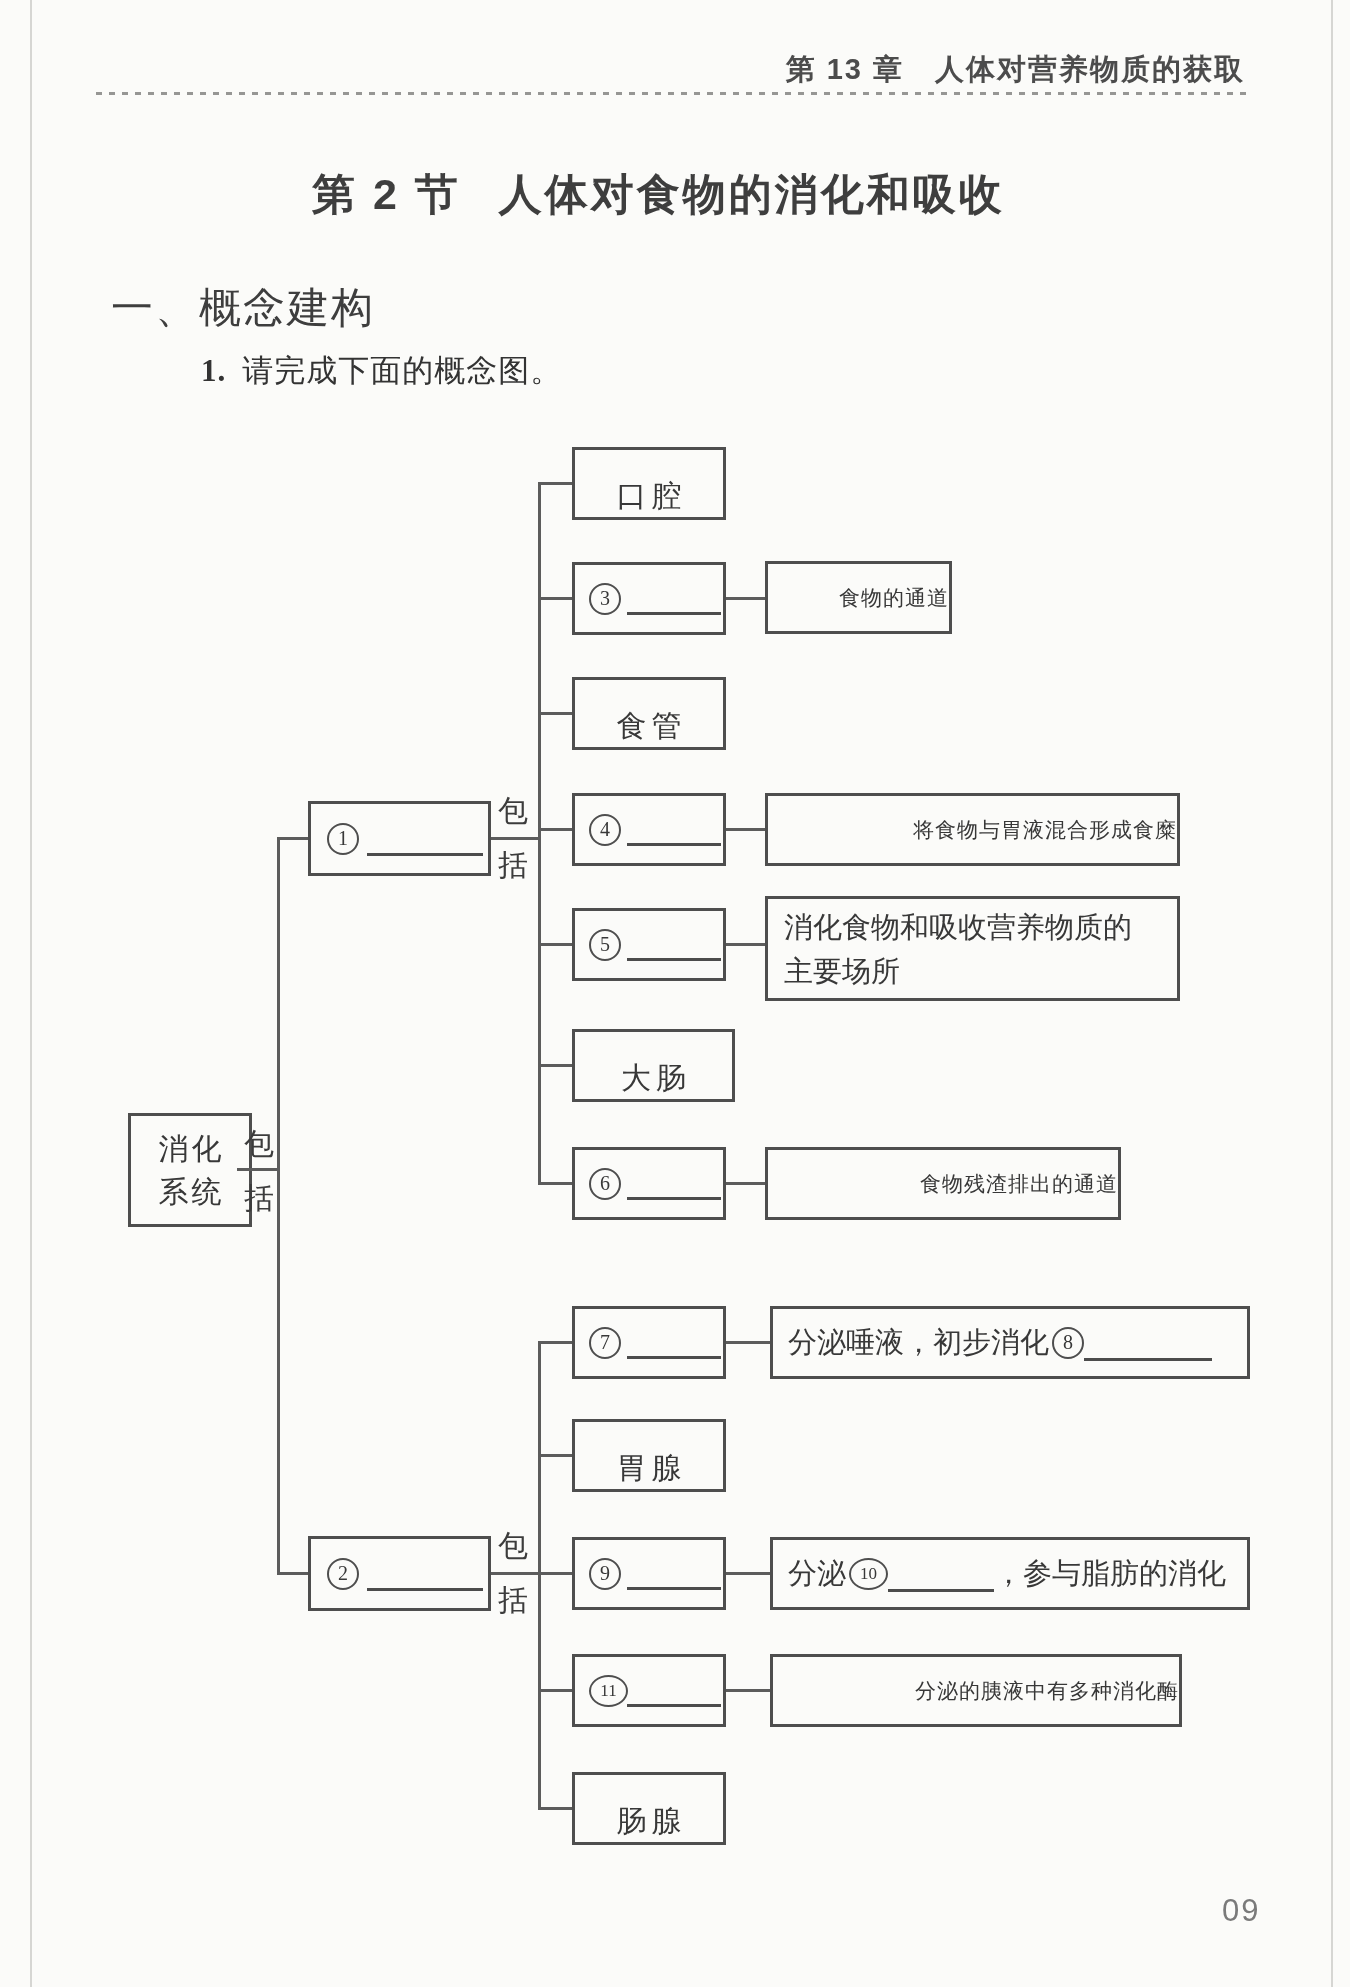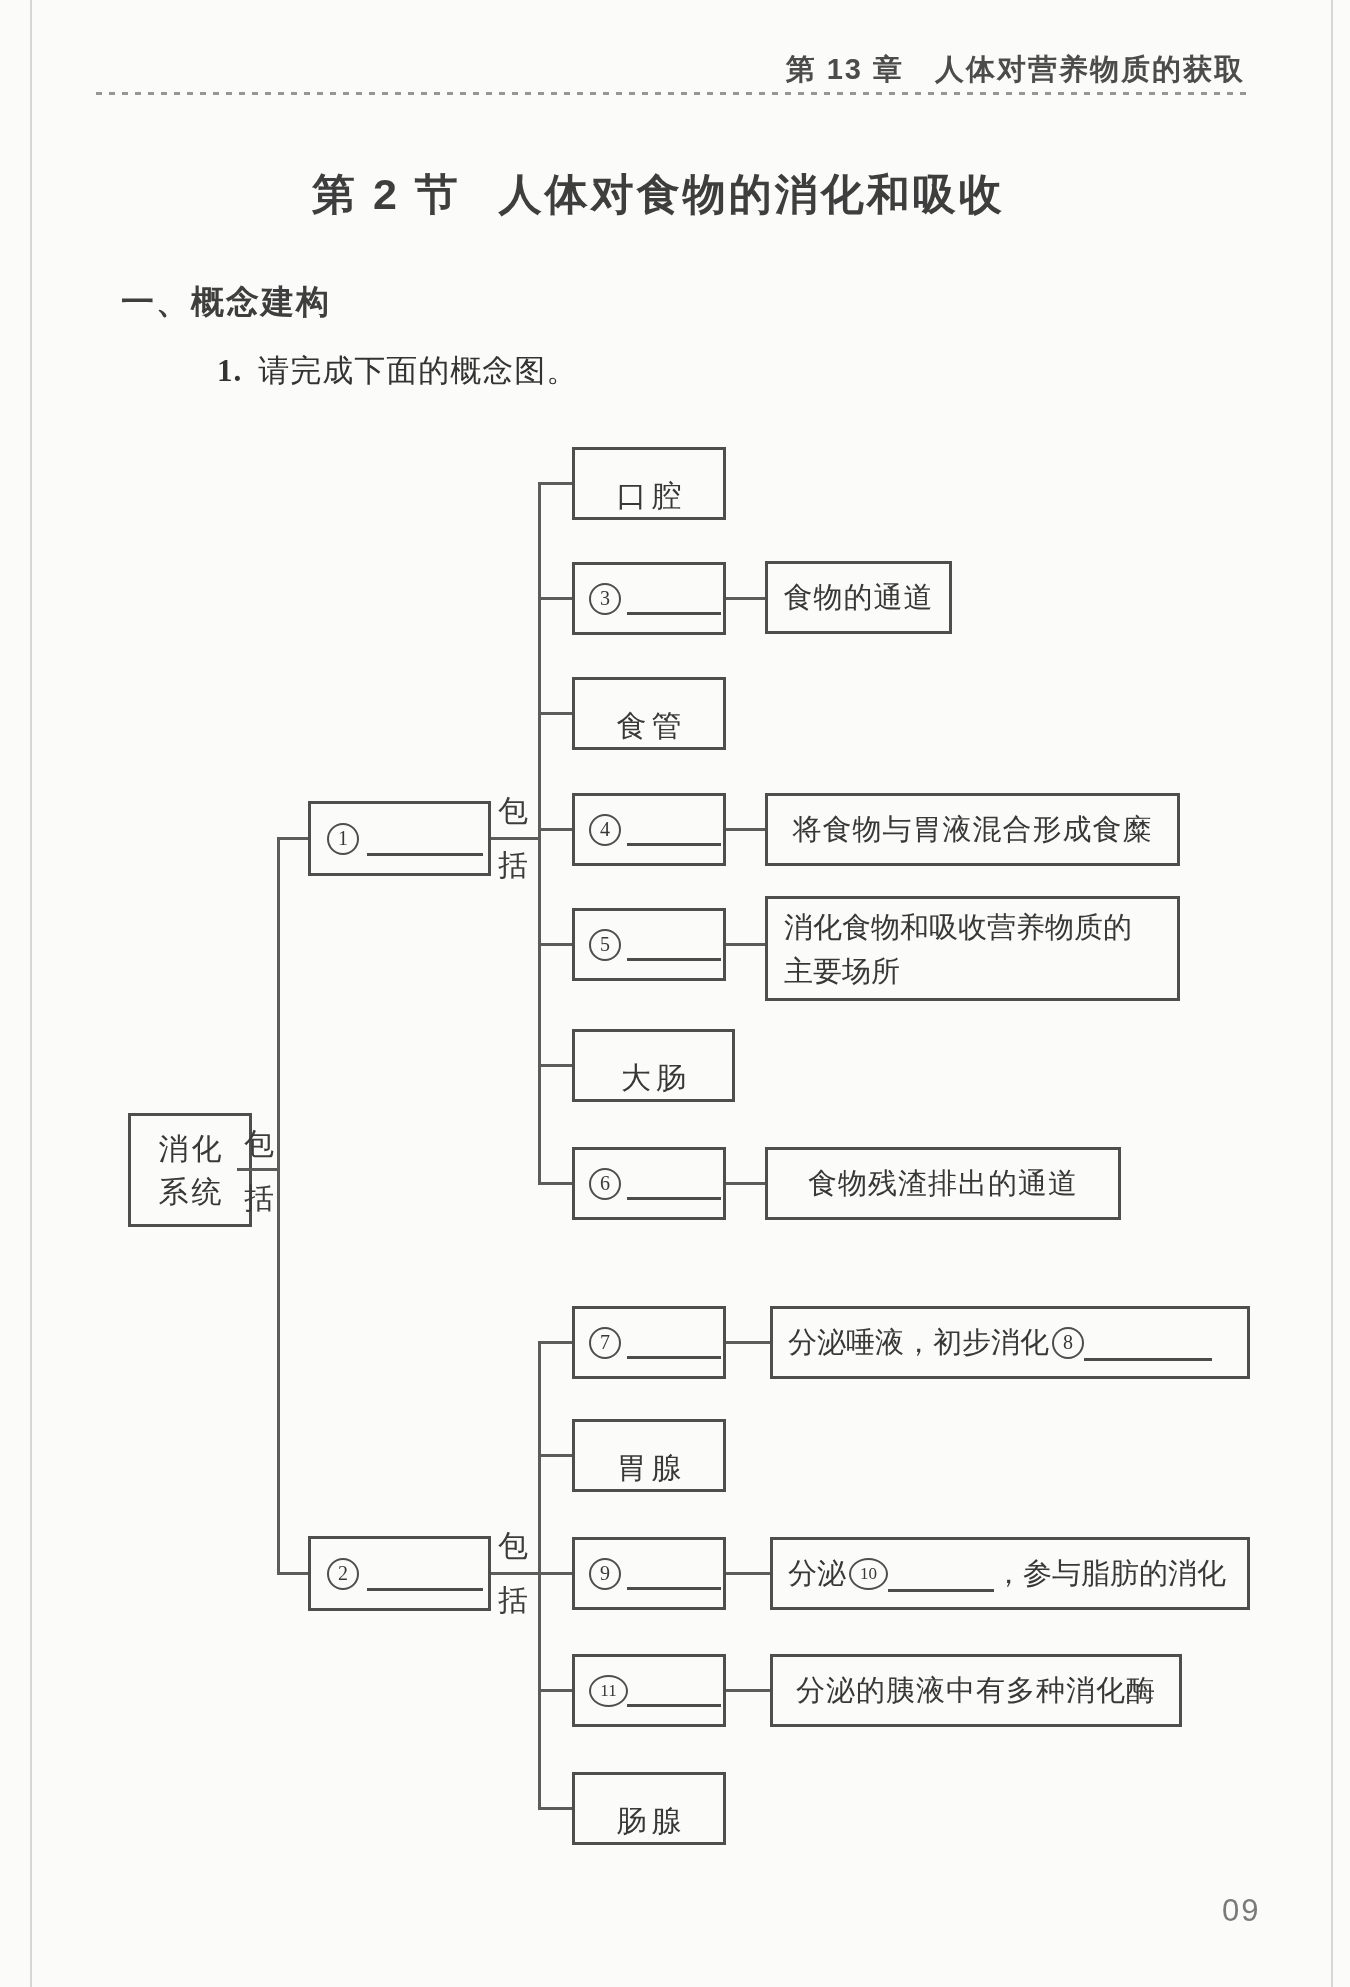--- a/index.html
+++ b/index.html
@@ -19,31 +19,31 @@
     position:absolute; top:92px; left:96px; width:1150px; height:3px;
     background-image:repeating-linear-gradient(90deg,#969694 0 6px,transparent 6px 13px);
   }
   .title {
     position:absolute; top:166px; left:312px;
     font-family:"Liberation Sans", sans-serif; font-weight:bold;
     font-size:43px; color:#3e3e3e; letter-spacing:3px; white-space:nowrap;
   }
   .title .t2 { margin-left:38px;margin-top:8px; }
   .part-heading {
-    position:absolute; top:280px; left:121px;
-    font-family:"Liberation Sans", sans-serif; font-weight:bold;
-    font-size:33px; color:#3e3e3e; letter-spacing:2px;
-  }
-  .item-line { position:absolute; top:350px; left:217px; font-size:31px; color:#333; letter-spacing:1px; }
+    position:absolute; top:280px; left:111px;
+    font-family:"Liberation Sans", sans-serif; font-weight:normal;
+    font-size:42px; color:#3e3e3e; letter-spacing:2px;
+  }
+  .item-line { position:absolute; top:350px; left:201px; font-size:31px; color:#333; letter-spacing:1px; }
   .item-line .num { font-weight:bold; margin-right:16px; }
 
   .box { position:absolute; border:3px solid #4e4e4e; background:#fbfbf9; }
   .labelbox { display:flex; align-items:flex-end; justify-content:center; font-size:30px; letter-spacing:5px; text-indent:5px; }
   .rootbox { display:flex; flex-direction:column; align-items:center; justify-content:center; font-size:30px; line-height:43px; letter-spacing:3px; text-indent:3px; }
-  .desccenter { display:flex; align-items:center; justify-content:center; font-size:29px; letter-spacing:1px; white-space:nowrap; }
+  .desccenter { display:flex; align-items:center; justify-content:flex-end; font-size:21px; letter-spacing:1px; white-space:nowrap; }
   .desc2 { padding:6px 16px; font-size:29px; line-height:44px; display:flex; flex-direction:column; justify-content:center; }
   .descflex { display:flex; align-items:center; padding-left:15px; font-size:29px; white-space:nowrap; }
 
   .fillbox .circle {
     position:absolute; left:14px; top:50%; transform:translateY(-50%);
     width:32px; height:32px; border:2.5px solid #4e4e4e; border-radius:50%;
     display:flex; align-items:center; justify-content:center; font-size:20px;
   }
   .fillbox .circle.wide { width:39px; height:32px; font-size:17px; }
   .fillbox .blankbar { position:absolute; left:52px; top:47px; width:94px; height:3px; background:#4c4c4c; }

